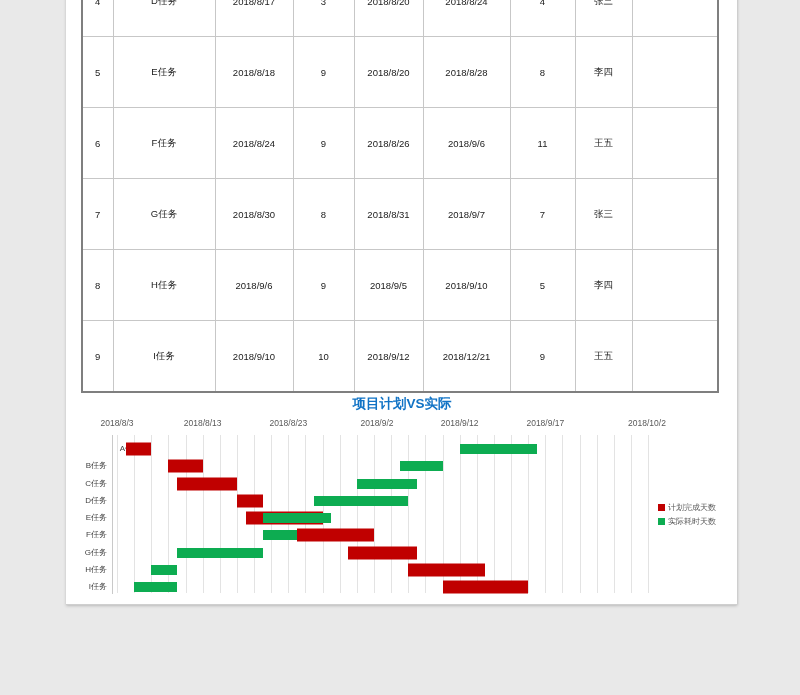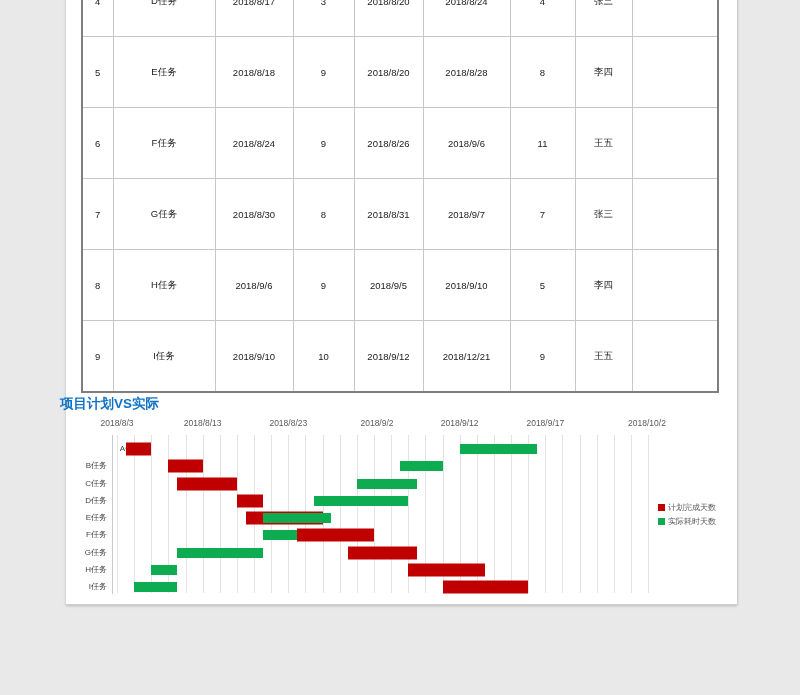--- a/index.html
+++ b/index.html
@@ -23,22 +23,22 @@
   }
   table.sheet{border:2px solid #7f7f7f;}
   table.sheet td{
     border:1px solid #c7c7c7;
     height:70px;
     text-align:center;vertical-align:middle;
     font-size:9.5px;color:#1a1a1a;
     padding:0;overflow:hidden;white-space:nowrap;
   }
   .chart-title{
-    position:absolute;left:60px;top:395px;width:670px;
-    font-size:13.5px;font-weight:bold;
+    position:absolute;left:67px;top:395px;width:670px;
+    text-align:center;font-size:13.5px;font-weight:bold;
   }
   .tick-label{
     position:absolute;top:418px;height:11px;line-height:11px;
     font-size:8.5px;color:#595959;transform:translateX(-50%);white-space:nowrap;
   }
   .gridline{position:absolute;top:435px;height:158px;width:1px;background:#e3e3e3;}
   .axis-line{position:absolute;left:112px;top:435px;height:159px;width:1px;background:#c9c9c9;}
   .cat-label{
     position:absolute;width:40px;text-align:right;height:10px;line-height:10px;
     font-size:8px;color:#3f3f3f;white-space:nowrap;transform:translateY(-50%);

